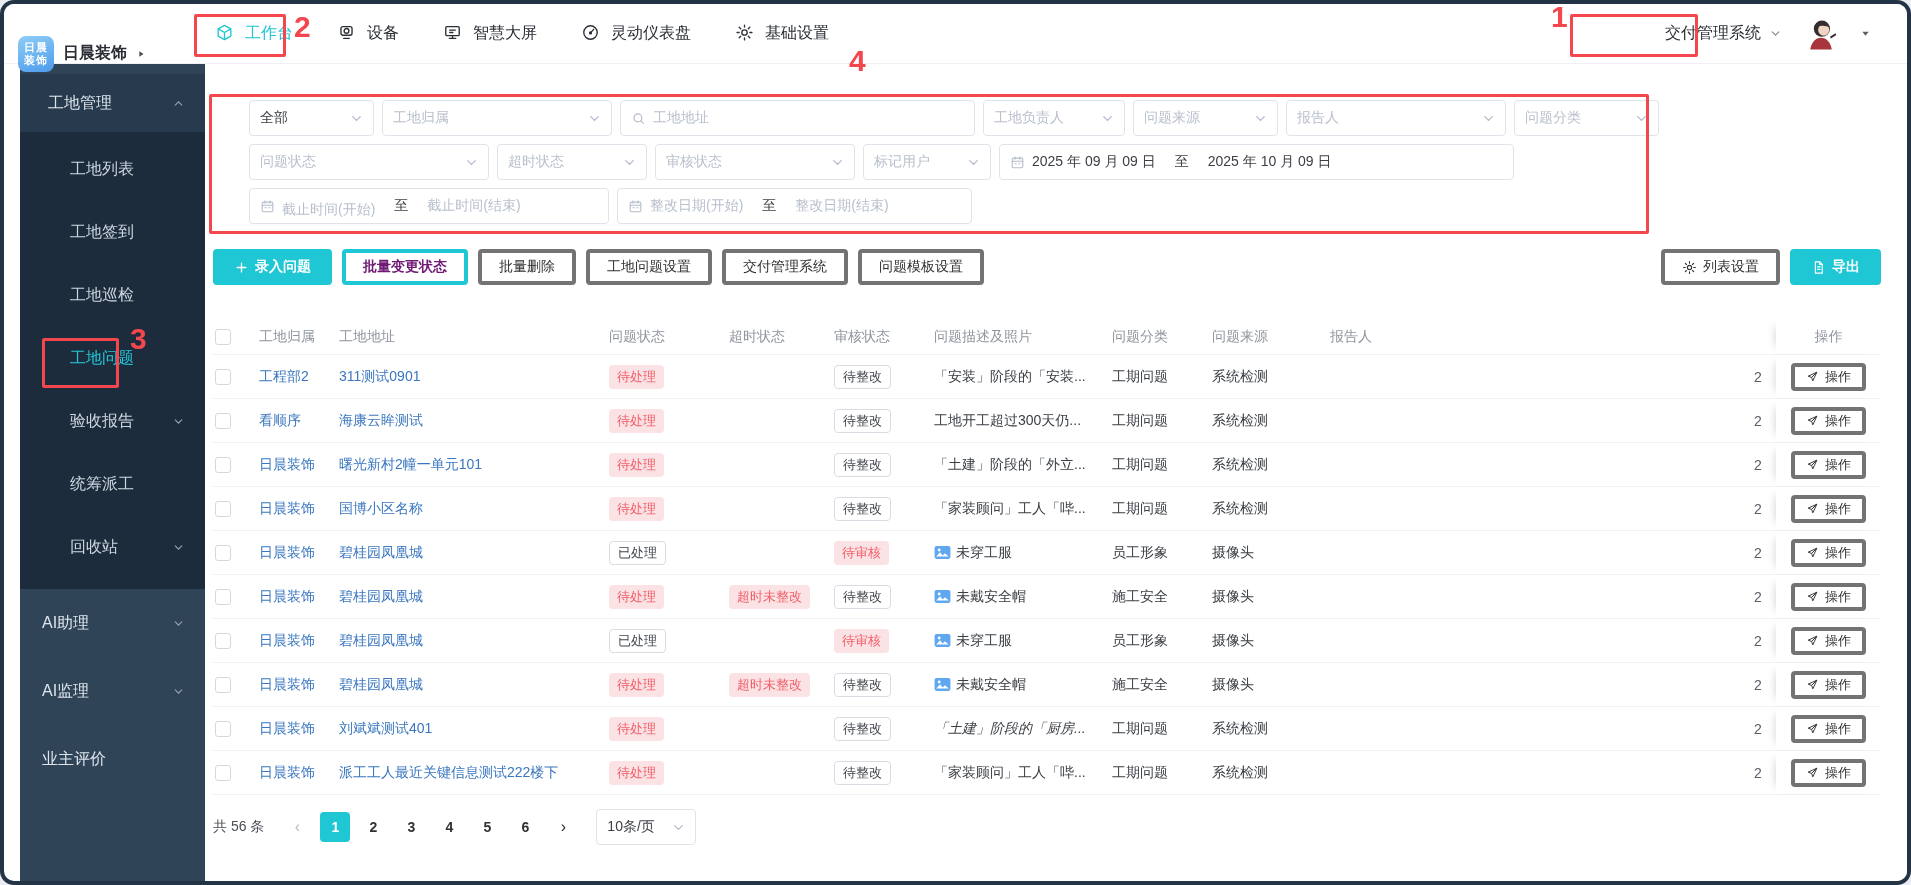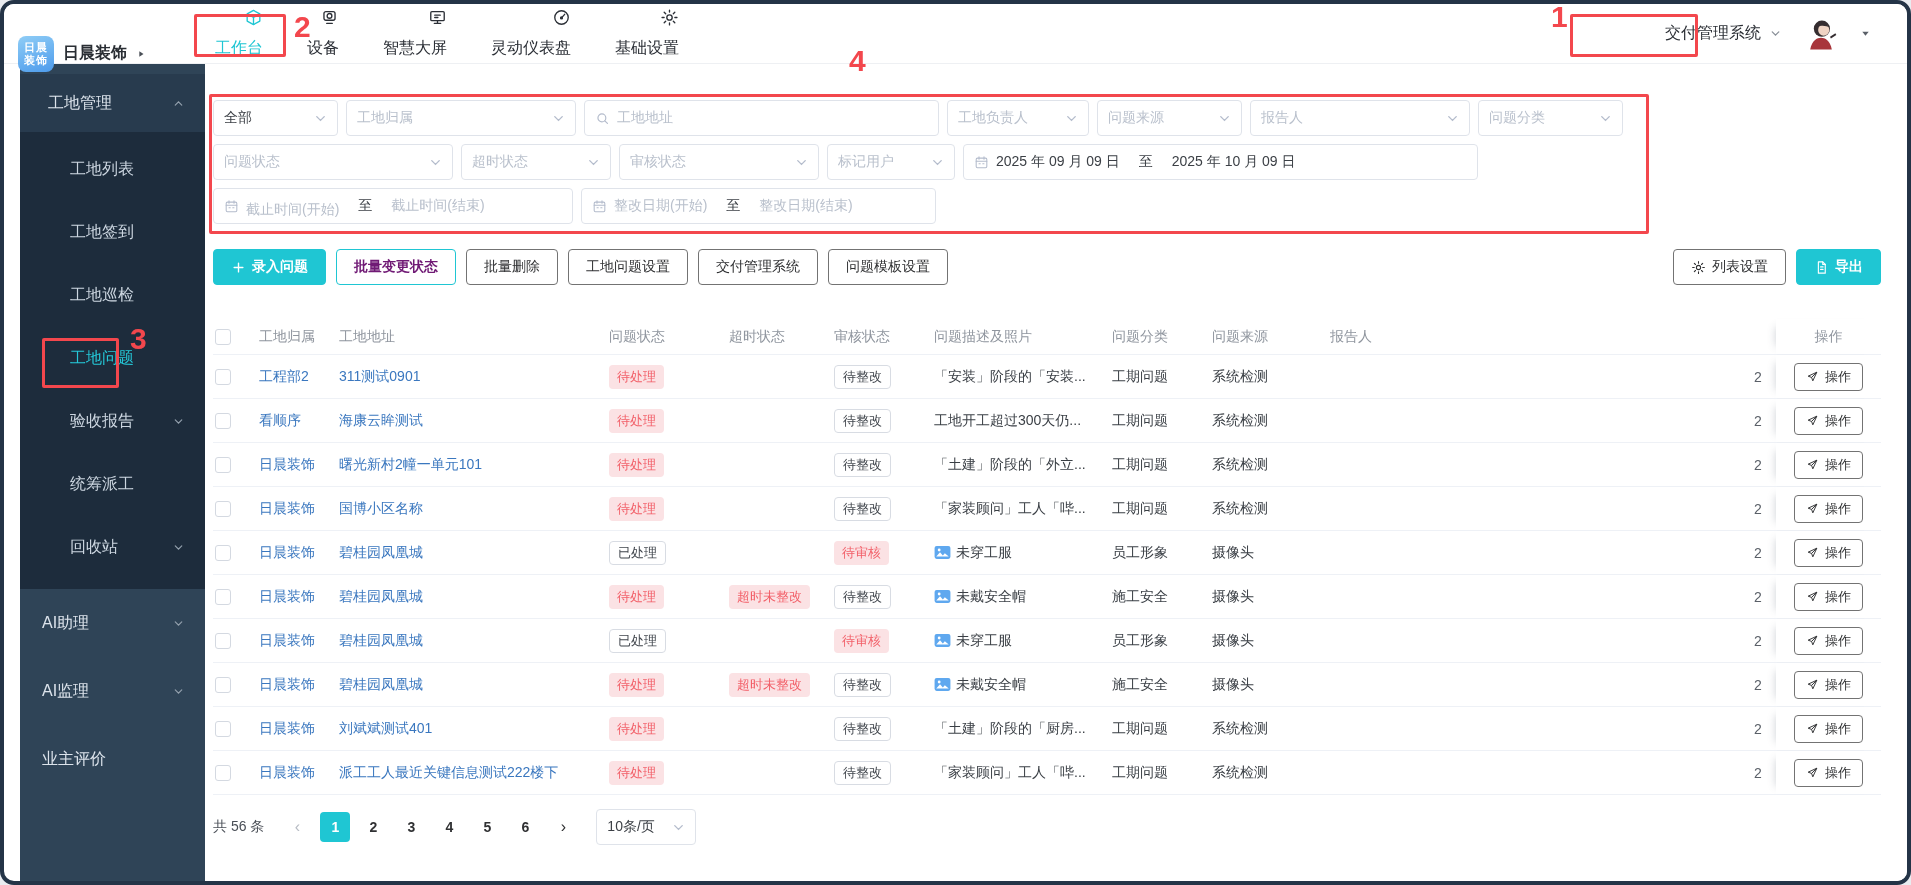--- a/index.html
+++ b/index.html
@@ -12,21 +12,21 @@
   .topbar { position:absolute; left:0; top:0; right:0; height:60px; background:#fff;
     border-bottom:1px solid #eef0f3; display:flex; align-items:center; z-index:2; }
   .brand { width:185px; display:flex; align-items:center; padding-left:14px; gap:9px; flex:none;margin-top:40px; }
   .logo { width:36px; height:36px; border-radius:8px; flex:none;
     background:linear-gradient(160deg,#8fcdf6,#4d9bec); color:#fff; display:flex;
     flex-direction:column; align-items:center; justify-content:center;
     font-size:11px; font-weight:bold; line-height:1.15; letter-spacing:1px; }
   .company { font-size:16px; color:#2a2e34; font-weight:600; white-space:nowrap; }
   .brand-caret { color:#4a4f57; display:flex; }
   .topnav { display:flex; align-items:center; gap:44px; margin-left:26px; }
-  .nav-item { display:flex; align-items:flex-end; gap:11px; font-size:16px; color:#2b2f36; cursor:pointer; white-space:nowrap;flex-direction:column; }
+  .nav-item { display:flex; align-items:flex-start; gap:11px; font-size:16px; color:#2b2f36; cursor:pointer; white-space:nowrap; }
   .nav-item.active { color:#1fc6d3; }
   .nav-item svg { width:19px; height:19px; }
   .top-right { margin-left:auto; display:flex; align-items:center; gap:20px; padding-right:36px; }
   .system-select { display:flex; align-items:center; gap:8px; font-size:16px; color:#2a2e34; cursor:pointer; }
   .system-select svg { width:13px; height:13px; color:#8a9099; }
   .avatar { width:38px; height:38px; display:flex; align-items:flex-end; justify-content:center; cursor:pointer; }
   .user-caret { color:#5a6068; display:flex; cursor:pointer; }
 
   
   .sidebar { position:absolute; left:16px; top:60px; bottom:0; width:185px; background:#2f4457;
@@ -39,30 +39,30 @@
   .side-item.active { color:#25c8d8; }
   .side-lower .side-item { padding-left:22px; height:68px; color:#dde4ec; }
   .side-chev { color:#93a0ad; display:flex; }
   .side-chev svg { width:13px; height:13px; }
 
   
   .main { position:absolute; left:185px; top:60px; right:0; bottom:0; background:#fff;
     padding:0 26px 0 24px; overflow:hidden; }
 
   .filters { margin-top:36px; }
-  .frow { display:flex; gap:8px; margin-bottom:8px; }
+  .frow { display:flex; gap:8px; margin-bottom:8px;padding-left:36px; }
   .field { height:36px; border:1px solid #dfe3ea; border-radius:4px; background:#fff;
     display:flex; align-items:center; padding:0 10px; font-size:14px; color:#b9c0cc; gap:7px; cursor:pointer; }
   .field .fval { flex:1; white-space:nowrap; overflow:hidden; }
   .field.filled .fval, .field .dark { color:#3c4046; }
   .field svg { width:15px; height:15px; flex:none; color:#b4bccc; }
   .field .sep { color:#3c4046; padding:0 12px; }
 
   .toolbar { margin-top:25px; display:flex; align-items:center; gap:10px; }
-  .btn { height:36px; padding:0 17px; border-radius:4px; border:1px solid #737373; background:#fff;
+  .btn { height:36px; padding:0 17px; border-radius:4px; border:4px solid #737373; background:#fff;
     color:#303133; font-size:14px; display:inline-flex; align-items:center; gap:6px; cursor:pointer; white-space:nowrap; }
   .btn svg { width:15px; height:15px; }
   .btn.primary { background:#1fc6d3; border-color:#1fc6d3; color:#fff; font-weight:600; }
   .btn.outline-accent { border-color:#1fc6d3; color:#701a75; font-weight:600; }
   .toolbar .spacer { flex:1; }
 
   .tbl { margin-top:34px; }
   .trow { display:grid;
     grid-template-columns:46px 80px 270px 120px 105px 100px 178px 100px 118px 1fr 22px 105px;
     align-items:center; height:44px; border-bottom:1px solid #eef1f6; font-size:14px; color:#3a3f45; }
@@ -681,21 +681,21 @@
           </div>
         </div>
         <div class="trow">
           <span class="cb"></span>
           <div class="cell"><a class="lnk">日晨装饰</a></div>
           <div class="cell"><a class="lnk">刘斌斌测试401</a></div>
           <div class="cell"><span class="badge danger">待处理</span></div>
           <div class="cell"></div>
           <div class="cell"><span class="badge plain">待整改</span></div>
           <div class="cell desc">
-            <span style="overflow: hidden; text-overflow: ellipsis;">「土建」阶段的「厨房...</span>
+            <span style="overflow: hidden; text-overflow: ellipsis; font-style: italic;">「土建」阶段的「厨房...</span>
           </div>
           <div class="cell">工期问题</div>
           <div class="cell">系统检测</div>
           <div class="cell"></div>
           <div class="clip2">2</div>
           <div class="opcell">
             <button class="btn opbtn">
               <span style="display: inline-flex; width: 13px;">
                 <svg viewBox="0 0 24 24" fill="none" stroke="currentColor" stroke-width="1.8" stroke-linejoin="round">
                   <path d="M4 11.4 20 4l-7.4 16-2.3-6.3z"></path>

